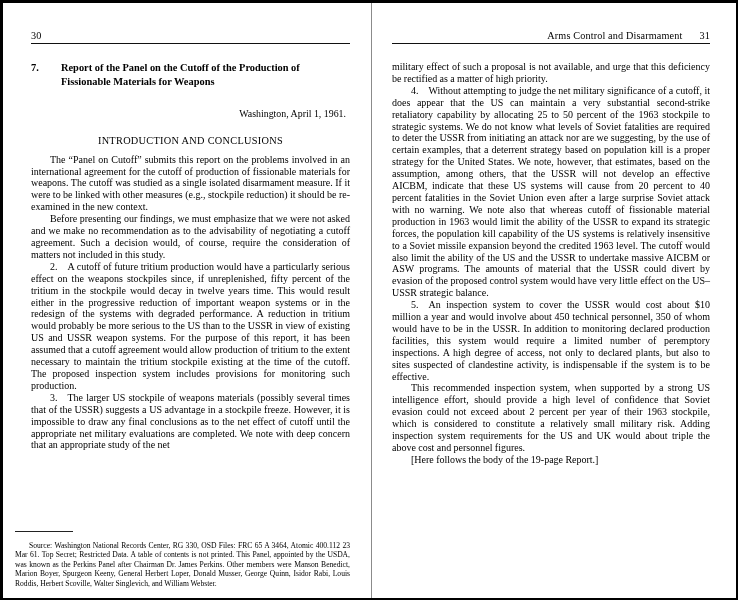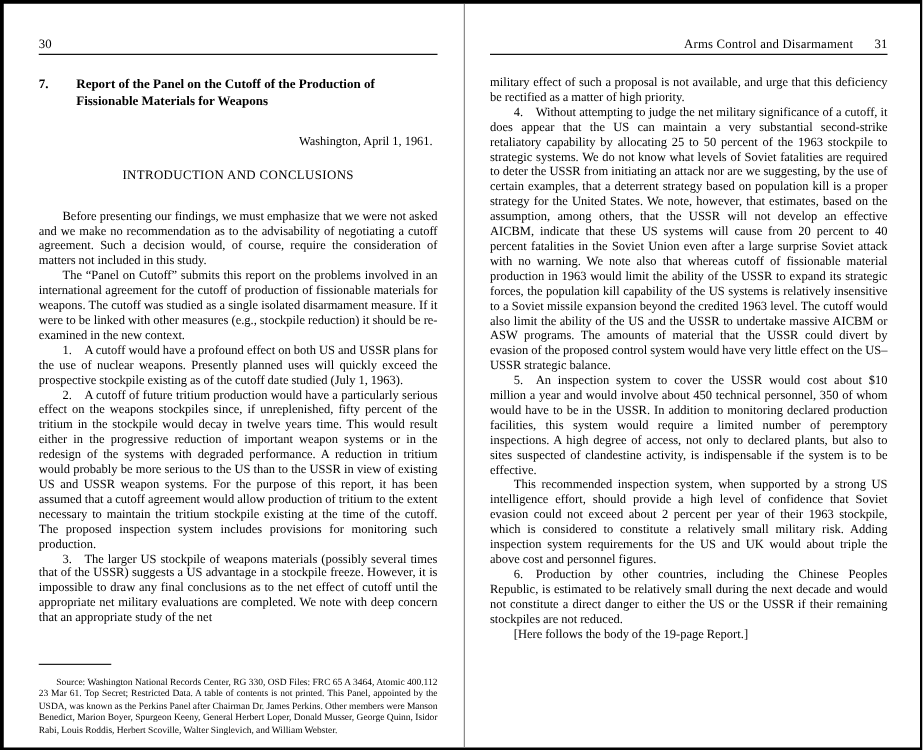--- a/index.html
+++ b/index.html
@@ -93,40 +93,40 @@
   .dateline {
     text-align: right;
     font-size: 9.9px;
     margin-bottom: 16px;
     padding-right: 4px;
   }
   .section-title {
     text-align: center;
     font-size: 10.3px;
     letter-spacing: 0.3px;
-    margin-bottom: 22px;
+    margin-bottom: 8px;
   }
 
   
   p.body {
     margin: 0;
     font-size: 10px;
     line-height: 11.9px;
     text-align: justify;
     text-indent: 19px;
     -webkit-hyphens: none;
     hyphens: none;
     word-spacing: -0.12px;
   }
   p.body.noindent { text-indent: 0; }
 
   
   .footnote-zone {
     position: absolute;
-    left: 28px;
+    left: 12px;
     right: 20px;
     bottom: 10px;
   }
   .footnote-rule {
     width: 58px;
     height: 1.3px;
     background: #222;
     margin-bottom: 9px;
   }
   p.footnote {
@@ -153,40 +153,38 @@
 
     <div class="doc-head">
       <span class="doc-num">7.</span>
       <span class="doc-title">Report of the Panel on the Cutoff of the Production of Fissionable Materials for Weapons</span>
     </div>
 
     <div class="dateline">Washington, April 1, 1961.</div>
 
     <div class="section-title">INTRODUCTION AND CONCLUSIONS</div>
 
+    <p class="body">The “Panel on Cutoff” submits this report on the problems involved in an international agreement for the cutoff of production of fissionable materials for weapons. The cutoff was studied as a single isolated disarmament measure. If it were to be linked with other measures (e.g., stockpile reduction) it should be re-examined in the new context.</p>
     <p class="body">Before presenting our findings, we must emphasize that we were not asked and we make no recommendation as to the advisability of negotiating a cutoff agreement. Such a decision would, of course, require the consideration of matters not included in this study.</p>
-    <p class="body">The “Panel on Cutoff” submits this report on the problems involved in an international agreement for the cutoff of production of fissionable materials for weapons. The cutoff was studied as a single isolated disarmament measure. If it were to be linked with other measures (e.g., stockpile reduction) it should be re-examined in the new context.</p>
-    <p class="body">1. A cutoff would have a profound effect on both US and USSR plans for the use of nuclear weapons. Presently planned uses will quickly exceed the prospective stockpile existing as of the cutoff date studied (July 1, 1963).</p>
     <p class="body">2. A cutoff of future tritium production would have a particularly serious effect on the weapons stockpiles since, if unreplenished, fifty percent of the tritium in the stockpile would decay in twelve years time. This would result either in the progressive reduction of important weapon systems or in the redesign of the systems with degraded performance. A reduction in tritium would probably be more serious to the US than to the USSR in view of existing US and USSR weapon systems. For the purpose of this report, it has been assumed that a cutoff agreement would allow production of tritium to the extent necessary to maintain the tritium stockpile existing at the time of the cutoff. The proposed inspection system includes provisions for monitoring such production.</p>
     <p class="body">3. The larger US stockpile of weapons materials (possibly several times that of the USSR) suggests a US advantage in a stockpile freeze. However, it is impossible to draw any final conclusions as to the net effect of cutoff until the appropriate net military evaluations are completed. We note with deep concern that an appropriate study of the net</p>
 
     <div class="footnote-zone">
       <div class="footnote-rule"></div>
       <p class="footnote">Source: Washington National Records Center, RG 330, OSD Files: FRC 65 A 3464, Atomic 400.112 23 Mar 61. Top Secret; Restricted Data. A table of contents is not printed. This Panel, appointed by the USDA, was known as the Perkins Panel after Chairman Dr. James Perkins. Other members were Manson Benedict, Marion Boyer, Spurgeon Keeny, General Herbert Loper, Donald Musser, George Quinn, Isidor Rabi, Louis Roddis, Herbert Scoville, Walter Singlevich, and William Webster.</p>
     </div>
   </div>
 
   <div class="page page-right">
 
     <div class="running-head right">
       <span class="rh-title">Arms Control and Disarmament</span>
       <span class="folio">31</span>
     </div>
 
     <p class="body noindent">military effect of such a proposal is not available, and urge that this deficiency be rectified as a matter of high priority.</p>
     <p class="body">4. Without attempting to judge the net military significance of a cutoff, it does appear that the US can maintain a very substantial second-strike retaliatory capability by allocating 25 to 50 percent of the 1963 stockpile to strategic systems. We do not know what levels of Soviet fatalities are required to deter the USSR from initiating an attack nor are we suggesting, by the use of certain examples, that a deterrent strategy based on population kill is a proper strategy for the United States. We note, however, that estimates, based on the assumption, among others, that the USSR will not develop an effective AICBM, indicate that these US systems will cause from 20 percent to 40 percent fatalities in the Soviet Union even after a large surprise Soviet attack with no warning. We note also that whereas cutoff of fissionable material production in 1963 would limit the ability of the USSR to expand its strategic forces, the population kill capability of the US systems is relatively insensitive to a Soviet missile expansion beyond the credited 1963 level. The cutoff would also limit the ability of the US and the USSR to undertake massive AICBM or ASW programs. The amounts of material that the USSR could divert by evasion of the proposed control system would have very little effect on the US–USSR strategic balance.</p>
     <p class="body">5. An inspection system to cover the USSR would cost about $10 million a year and would involve about 450 technical personnel, 350 of whom would have to be in the USSR. In addition to monitoring declared production facilities, this system would require a limited number of peremptory inspections. A high degree of access, not only to declared plants, but also to sites suspected of clandestine activity, is indispensable if the system is to be effective.</p>
     <p class="body">This recommended inspection system, when supported by a strong US intelligence effort, should provide a high level of confidence that Soviet evasion could not exceed about 2 percent per year of their 1963 stockpile, which is considered to constitute a relatively small military risk. Adding inspection system requirements for the US and UK would about triple the above cost and personnel figures.</p>
-    <p class="body">6. Production by other countries, including the Chinese Peoples Republic, is estimated to be relatively small during the next decade and would not constitute a direct danger to either the US or the USSR if their remaining stockpiles are not reduced.</p>
     <p class="body">[Here follows the body of the 19-page Report.]</p>
   </div>
 
 </div>
 
 </body></html>

